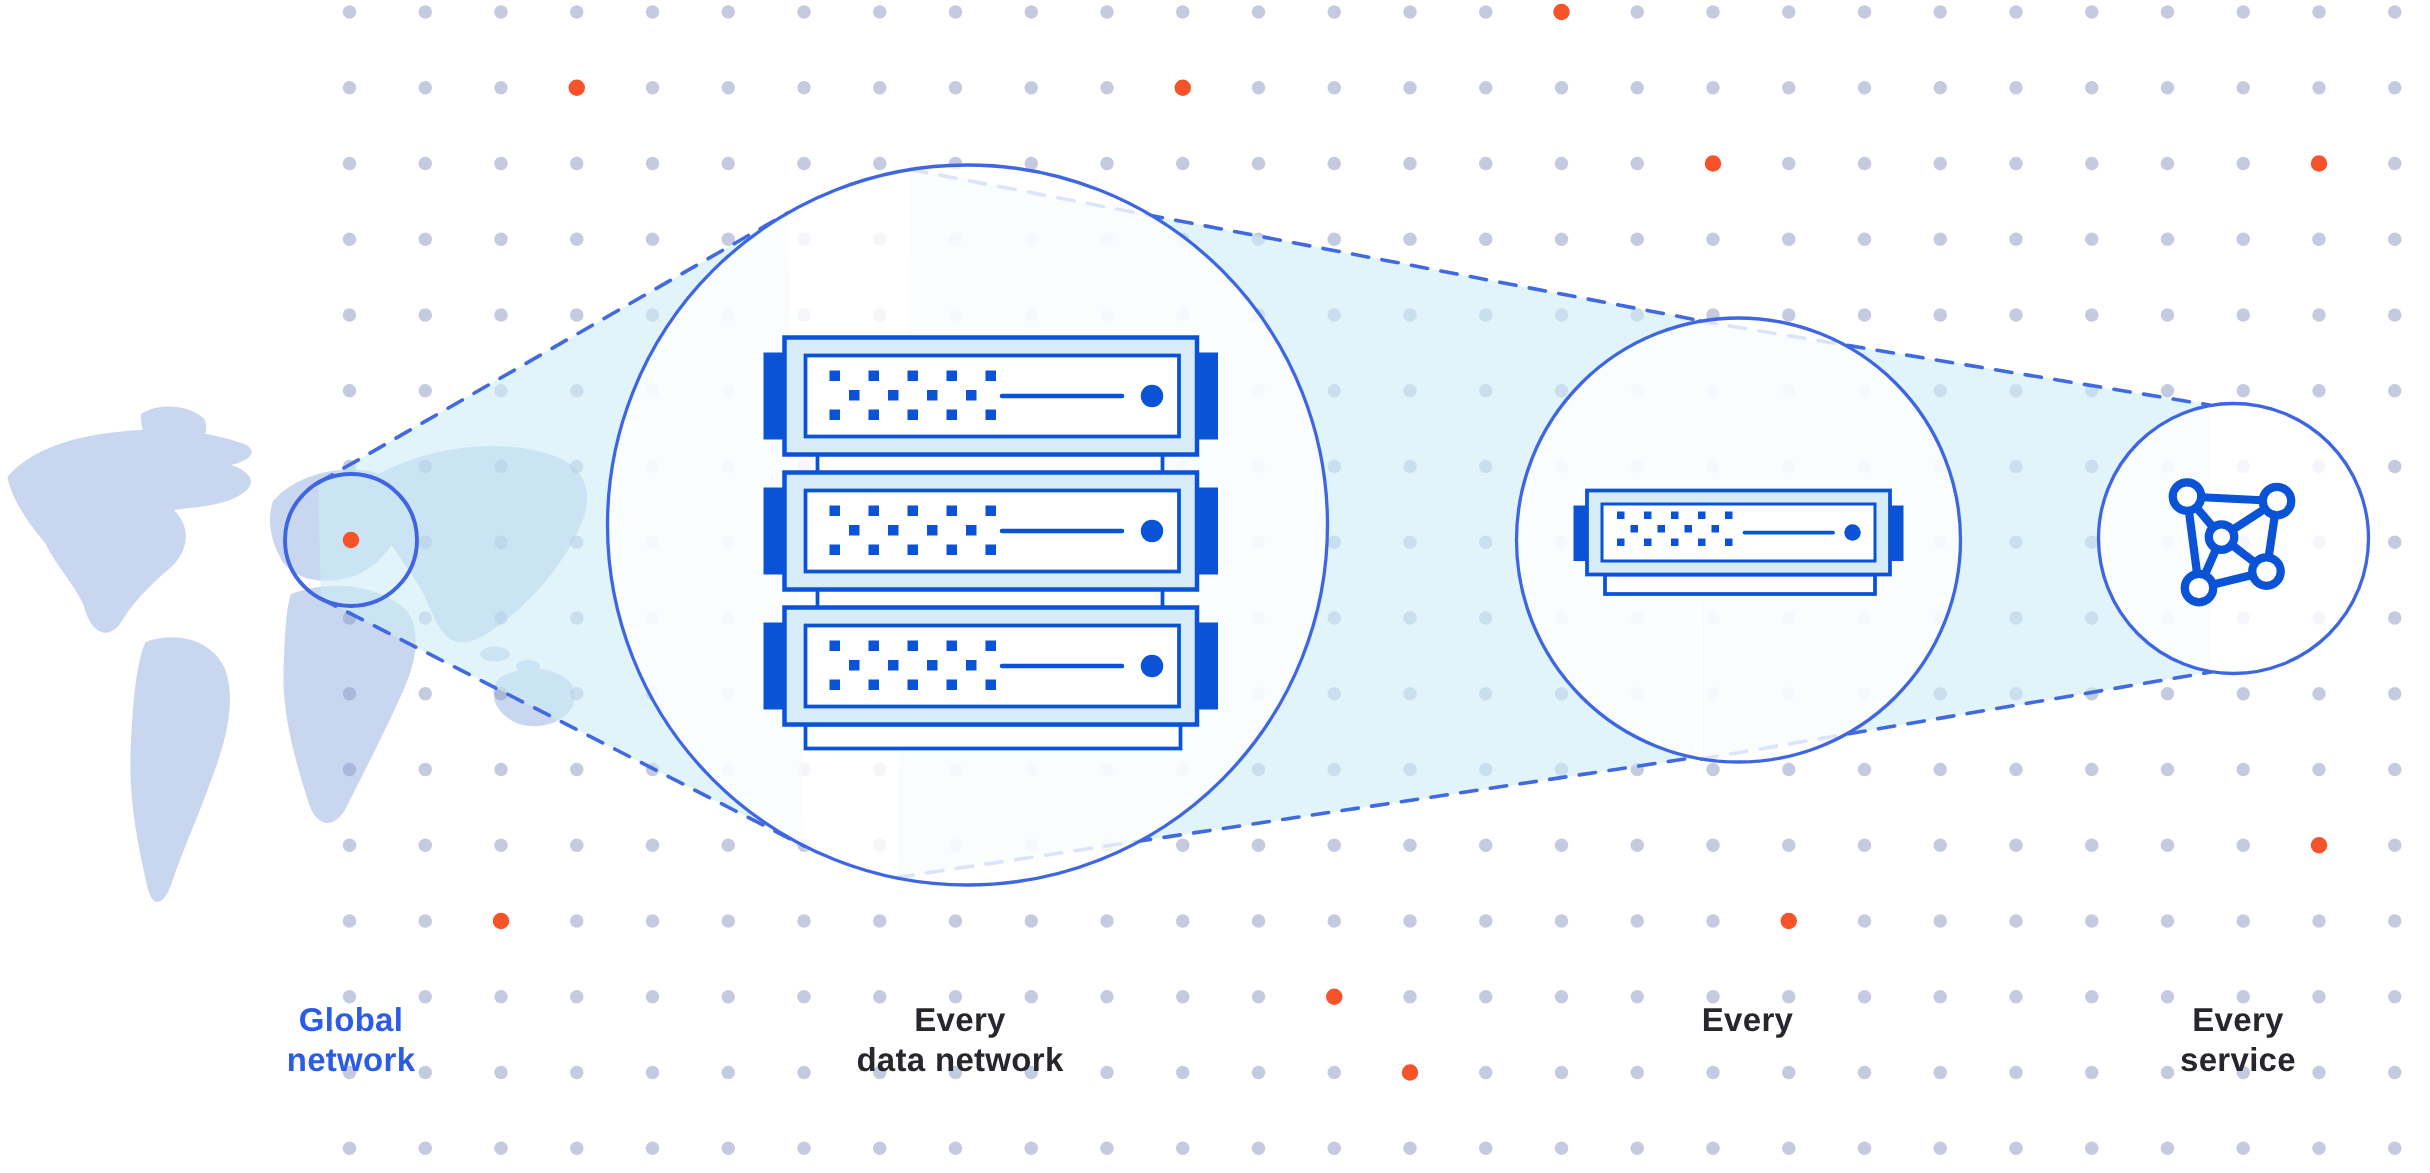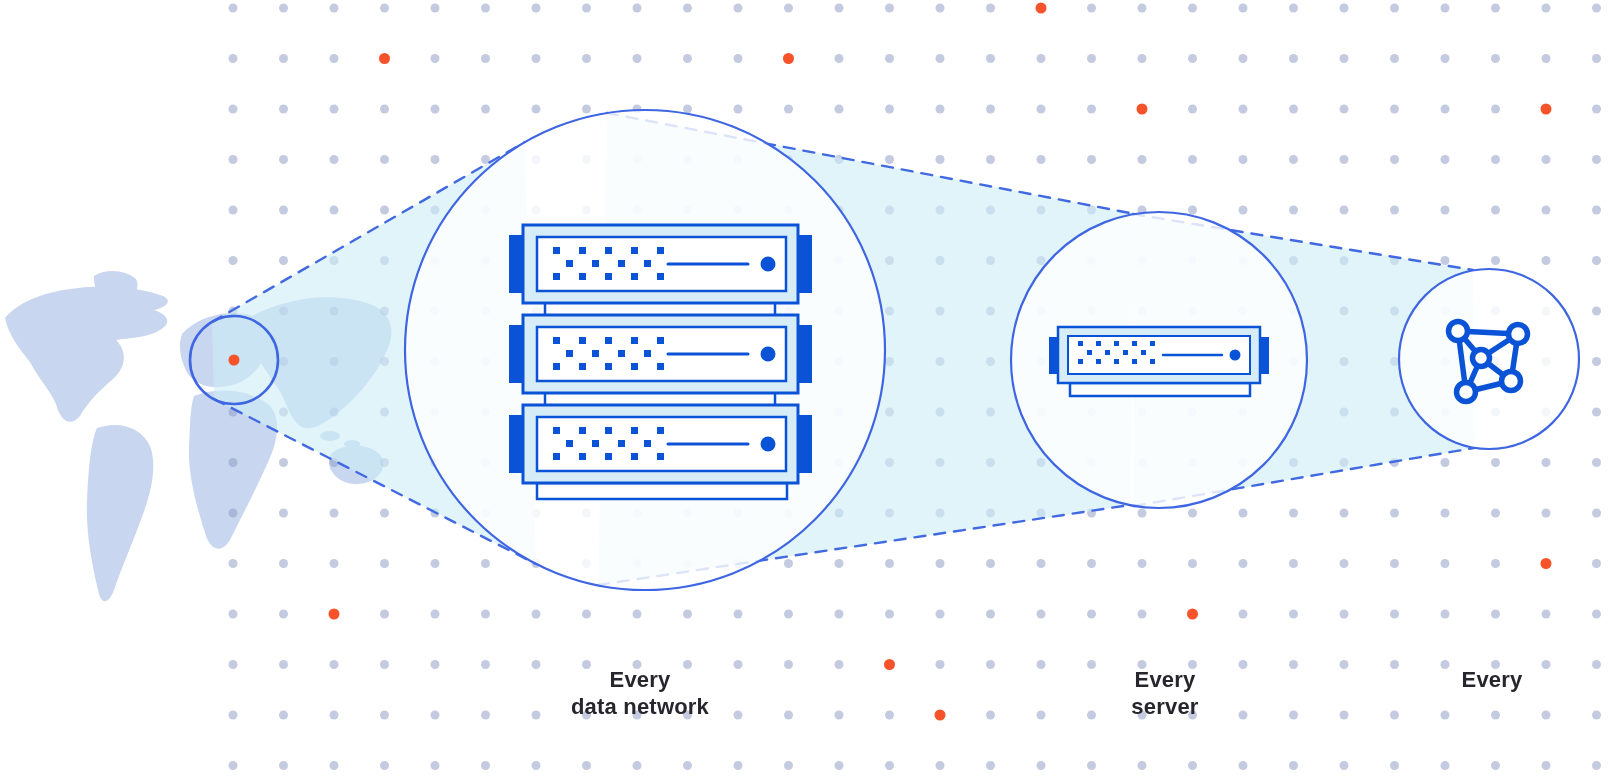--- a/index.html
+++ b/index.html
@@ -642,24 +642,28 @@
       <line class="mesh-edge" x1="1481" y1="358" x2="1511" y2="381"></line>
       <line class="mesh-edge" x1="1481" y1="358" x2="1466" y2="392"></line>
       <circle class="mesh-node" cx="1458" cy="331" r="9.5"></circle>
       <circle class="mesh-node" cx="1518" cy="334" r="9.5"></circle>
       <circle class="mesh-node" cx="1511" cy="381" r="9.5"></circle>
       <circle class="mesh-node" cx="1466" cy="392" r="9.5"></circle>
       <circle class="mesh-node" cx="1481" cy="358" r="8.5"></circle>
     </g>
   </svg>
 
+  <div class="label blue" style="left:114px;top:666px;width:240px;">
+    <span>Global</span>
+    <span>network</span>
+  </div>
   <div class="label" style="left:520px;top:666px;width:240px;">
     <span>Every</span>
     <span>data network</span>
   </div>
   <div class="label" style="left:1045px;top:666px;width:240px;">
     <span>Every</span>
-    <span>server</span>
   </div>
   <div class="label" style="left:1372px;top:666px;width:240px;">
     <span>Every</span>
+    <span>service</span>
   </div>
 </div>
 
 </body></html>

